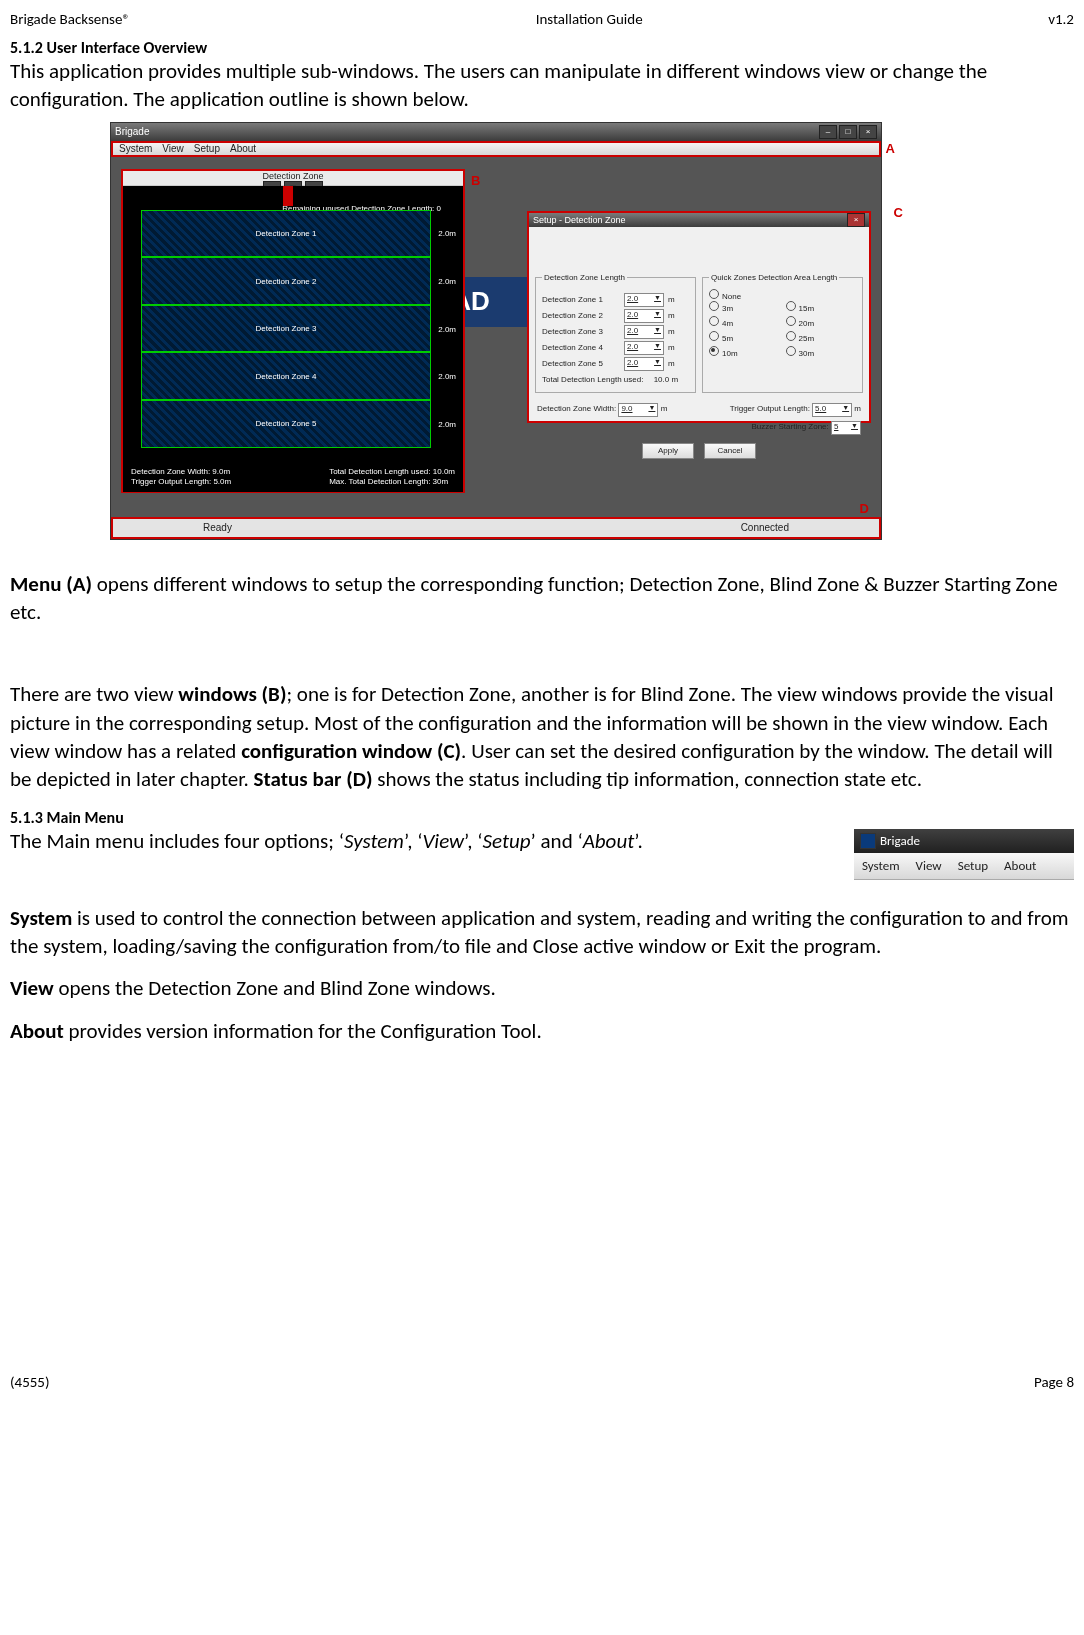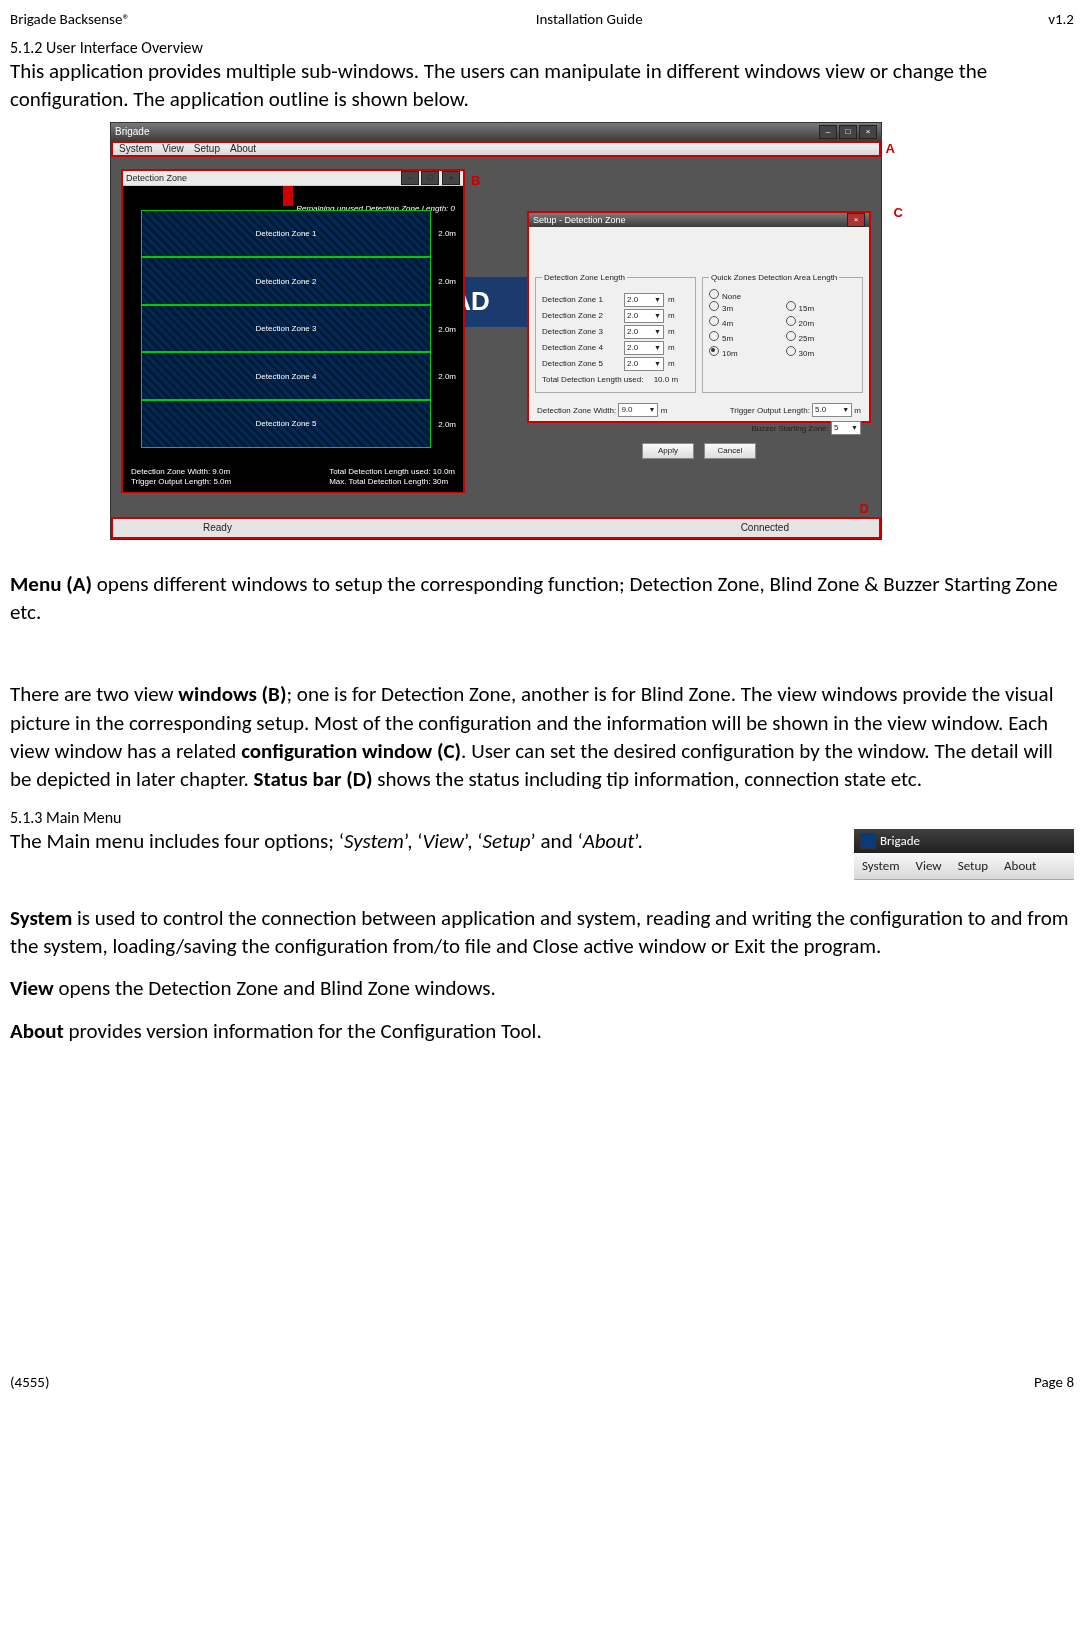--- a/index.html
+++ b/index.html
@@ -16,21 +16,21 @@
     box-sizing: border-box;
     width: 1084px;
   }
   .page-header {
     display: flex;
     justify-content: space-between;
     font-size: 15px;
     margin-bottom: 10px;
   }
   .section-title {
-    font-weight: normal;
+    font-weight: bold;
     font-size: 16px;
     margin-top: 6px;
   }
   .body-text {
     font-size: 21px;
     line-height: 1.35;
     margin: 0 0 6px 0;
   }
   .paragraph {
     margin-top: 4px;
@@ -89,26 +89,27 @@
     top: 12px;
     width: 340px;
     height: 320px;
     background: #ededed;
     border: 2px solid #c00;
   }
   .view-window .vw-title {
     height: 14px; background: #eaeaea; color:#222; font-size:9px;
     display:flex;align-items:center;justify-content:space-between;padding:0 3px;
     border-bottom:1px solid #ccc;
+    flex-direction:column;
   }
   .vw-body {
     background:#000; height: calc(100% - 14px); position:relative;
   }
   .vw-body .remain-text {
-    position:absolute; top:18px; right:8px; font-size:8px;font-style:italic;
+    position:absolute; top:18px; right:22px; font-size:8px;
   }
   .red-marker {
     position:absolute; top:0; left:47%; width:10px; height:20px; background:#c00;
   }
   .zones {
     position:absolute; top:24px; left:18px; right:32px; bottom:44px;
     display:flex; flex-direction:column;
   }
   .zone {
     flex:1; border:1px solid #0c0;
@@ -135,21 +136,21 @@
     position:absolute; right:10px; top:54px; width:340px; height:208px;
     background:#f0f0f0; border:2px solid #c00; color:#222; font-size:9px;
     z-index:2;
   }
   .cfg-title { height:14px;background:linear-gradient(#7a7a7a,#3c3c3c);color:#fff;font-size:9px;display:flex;align-items:center;justify-content:space-between;padding:0 4px;}
   .cfg-body { padding:6px; display:flex; gap:6px; }
   .fieldset { border:1px solid #aaa; padding:4px 6px 6px 6px; font-size:8px; flex:1;margin-top:44px;}
   .fieldset .legend { position:relative; top:-9px; background:#f0f0f0; padding:0 2px; font-size:8px;}
   .field-row { display:flex; align-items:center; gap:4px; margin:2px 0; font-size:8px;}
   .field-row .lbl { width:78px;}
-  .sel { width:34px;height:12px;background:#fff;border:1px solid #888;display:flex;align-items:center;justify-content:space-between;padding:0 2px;font-size:8px;}
+  .sel { width:34px;height:12px;background:#fff;border:1px solid #888;display:flex;align-items:flex-start;justify-content:space-between;padding:0 2px;font-size:8px;text-decoration:underline;}
   .dd-arrow{font-size:7px;}
   .radio { width:8px;height:8px;border:1px solid #555;border-radius:50%;display:inline-block;margin-right:3px;position:relative;}
   .radio.sel-on::after{content:"";width:4px;height:4px;background:#333;border-radius:50%;position:absolute;top:1px;left:1px;}
   .quick-grid { display:grid; grid-template-columns:1fr 1fr; gap:3px 6px; margin-top:-6px;}
   .cfg-foot { padding:4px 8px; display:flex; flex-direction:column; gap:4px;}
   .cfg-foot-row { display:flex; justify-content:space-between; align-items:center; font-size:8px;}
   .btn-row { display:flex; justify-content:center; gap:10px; margin-top:4px;}
   .btn { width:50px;height:14px;border:1px solid #888;background:linear-gradient(#fafafa,#ddd);font-size:8px;display:flex;align-items:center;justify-content:center;}
   .ann-C { position:absolute; right:-4px; top:48px; transform:translateX(18px); color:#c00;font-size:13px;font-weight:bold; z-index:3;}
 

